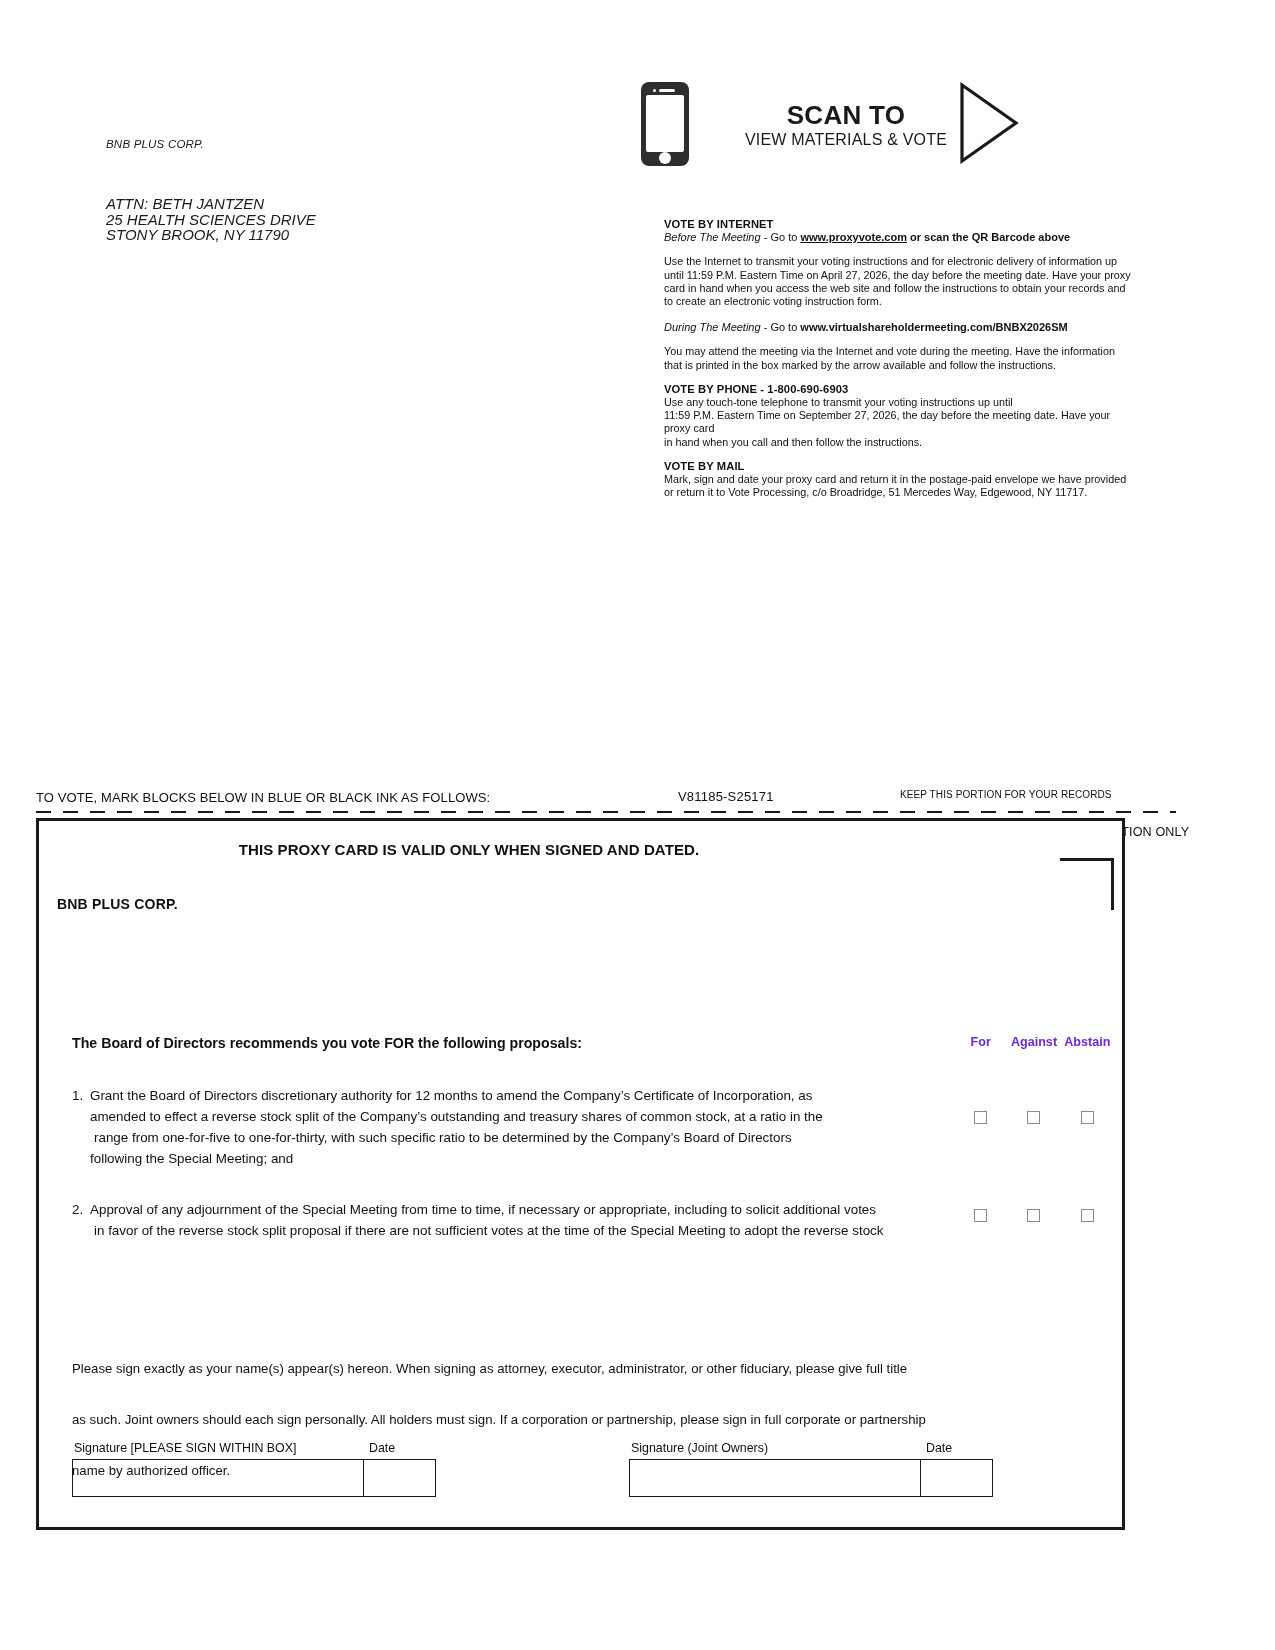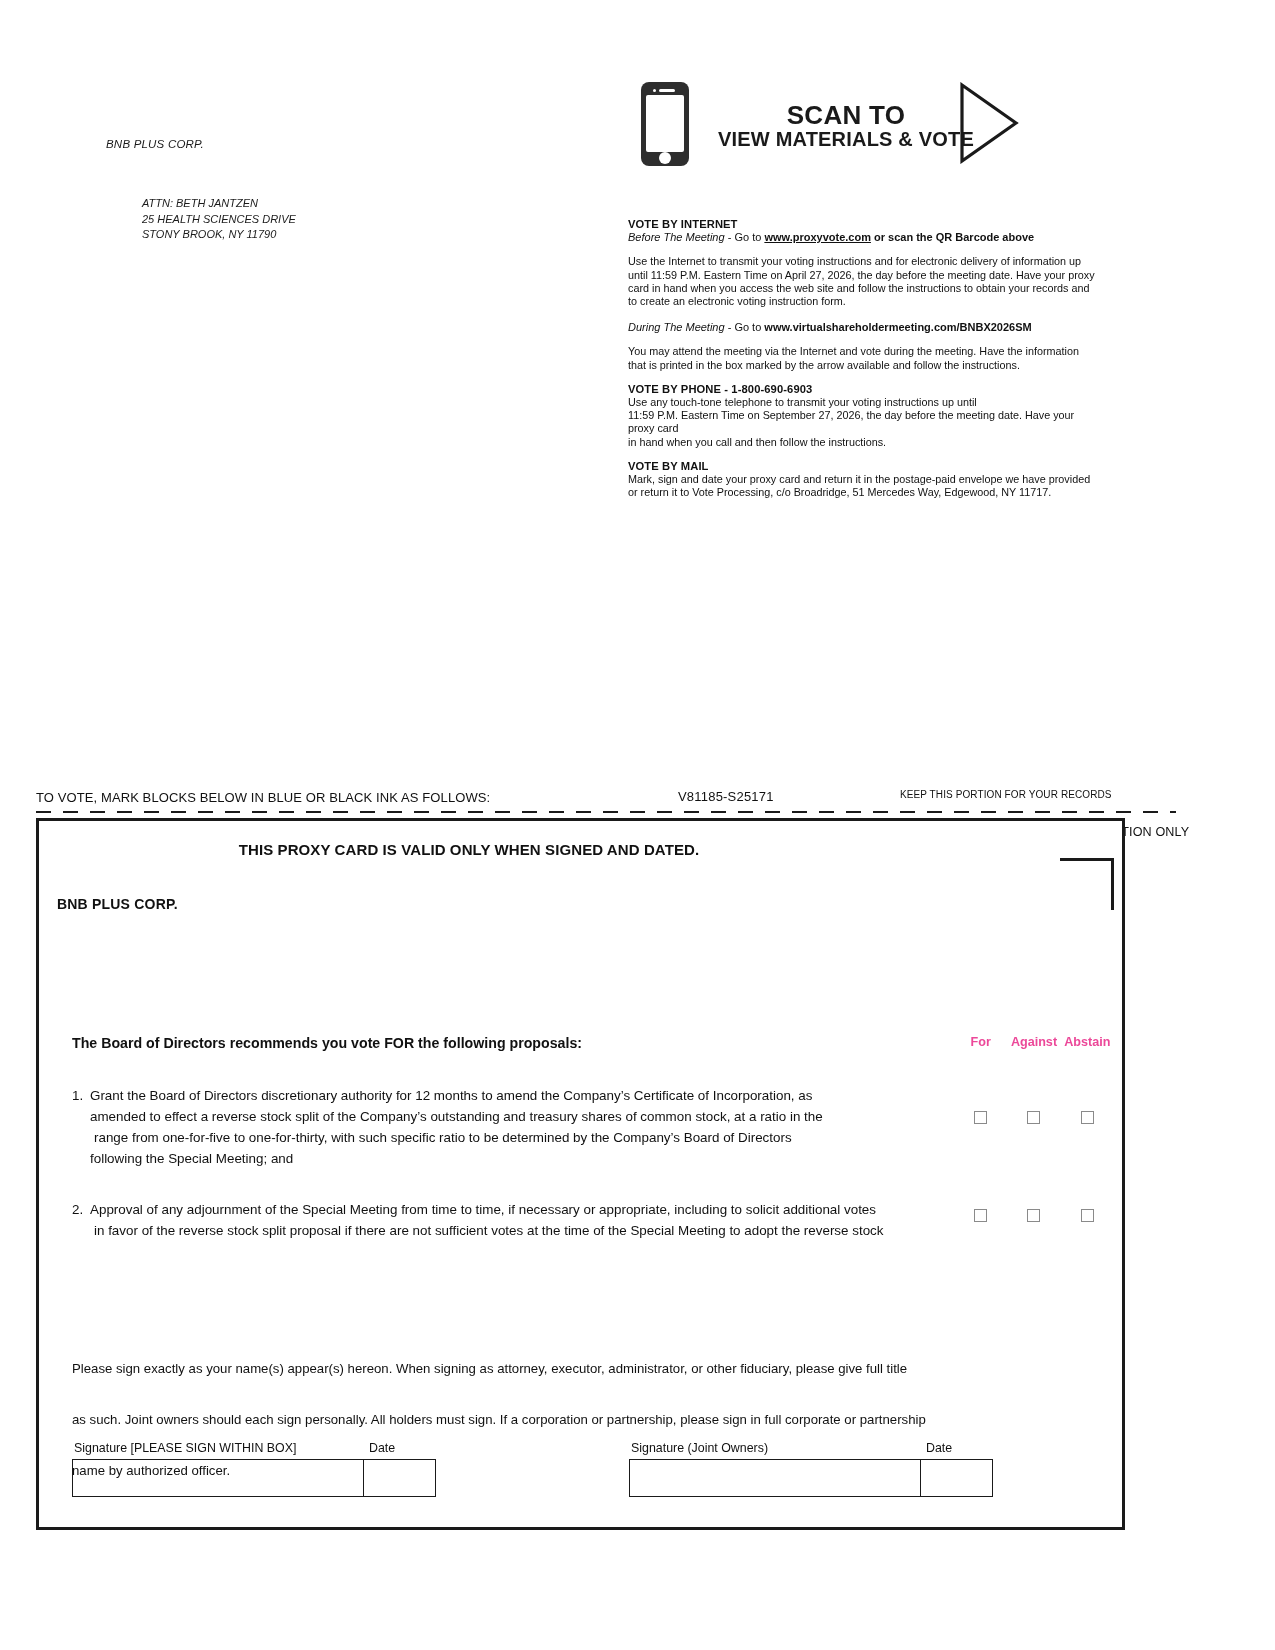--- a/index.html
+++ b/index.html
@@ -25,24 +25,23 @@
   }
   .addr-company {
     font-style: italic;
     font-size: 11.5px;
     letter-spacing: .2px;
     color: #1a1a1a;
     margin: 0 0 46px 0;
   }
   .addr-lines {
     font-style: italic;
-    font-size: 11px;
+    font-size: 15px;
     line-height: 15.6px;
     color: #1a1a1a;
-    margin-left: 36px;
   }
   .addr-lines div { white-space: nowrap; }
 
   
   .scan-row {
     position: absolute;
     left: 628px;
     top: 78px;
     width: 420px;
     height: 92px;
@@ -102,38 +101,38 @@
     text-align: center;
   }
   .scan-title {
     font-size: 26px;
     font-weight: bold;
     letter-spacing: .3px;
     color: #1a1a1a;
     line-height: 30px;
   }
   .scan-sub {
-    font-size: 20px;
-    font-weight: bold;
+    font-size: 16px;
+    font-weight: normal;
     letter-spacing: .2px;
     color: #1a1a1a;
     line-height: 19px;
   }
   .arrow-icon {
     position: absolute;
     left: 330px;
     top: 4px;
     width: 62px;
     height: 82px;
   }
 
   
   .vote-instr {
     position: absolute;
-    left: 628px;
+    left: 664px;
     top: 218px;
     width: 472px;
     font-size: 10.8px;
     line-height: 13.2px;
     color: #111;
   }
   .vi-head {
     font-weight: bold;
     font-size: 11.2px;
     letter-spacing: .1px;
@@ -260,21 +259,21 @@
     font-weight: bold;
     color: #111;
   }
   .col-heads {
     position: absolute;
     top: 214px;
     right: 8px;
     width: 160px;
     font-size: 12.6px;
     font-weight: bold;
-    color: #ec4899;
+    color: #6d28d9;
     display: flex;
   }
   .col-heads span {
     flex: 1;
     text-align: center;
   }
 
   .proposal {
     position: absolute;
     left: 33px;

